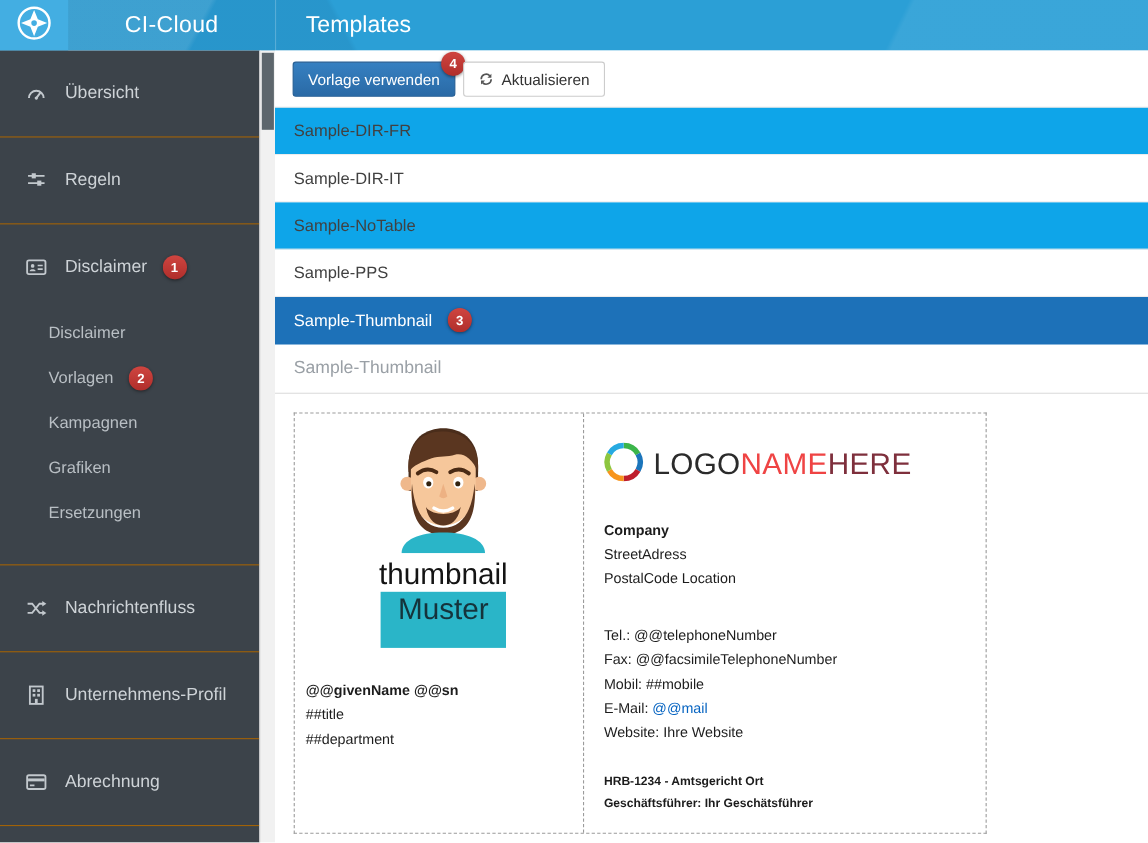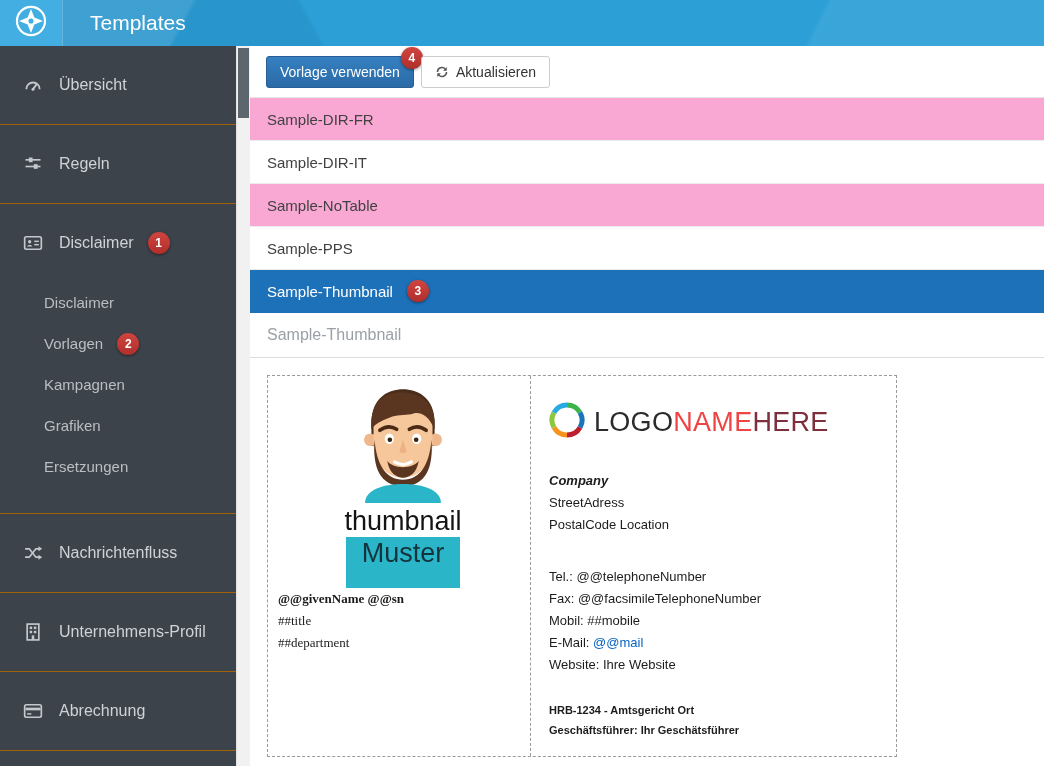--- a/index.html
+++ b/index.html
@@ -54,63 +54,64 @@
   .btn-primary { background:#2f76b5; background-image:linear-gradient(#3680c1,#2a6aa6);
     border:1px solid #275f94; color:#fff; }
   .btn-default { background:#fff; border:1px solid #ccc; color:#333; margin-left:7px; }
   .btn-default .ref-icon { margin-right:7px; display:inline-flex; }
   .btn-badge { position:absolute; right:-10px; top:-10px; margin-left:0; }
 
   
   .tpl-row { height:43px; display:flex; align-items:center; padding-left:17px;
     font-size:15px; color:#414141; border-bottom:1px solid #ececec; cursor:pointer;
     background:#fff; }
-  .tpl-row.alt { background:#f9a8d4; }
+  .tpl-row.alt { background:#0ea5e9; }
   .tpl-row.selected { background:#1d71b8; color:#fff; border-bottom:1px solid #1d71b8; }
 
   .section-header { height:45px; display:flex; align-items:center; padding-left:17px;
     font-size:16px; color:#9aa0a6; border-bottom:1px solid #ddd; }
 
   
   .preview-wrap { padding:17px 0 0 17px; }
   .preview-box { width:630px; min-height:370px; border:1px dashed #9b9b9b; display:flex; }
   .preview-left { width:263px; border-right:1px dashed #9b9b9b; padding:9px 10px 18px 10px; }
   .preview-right { flex:1; padding:14px 20px 16px 18px; }
 
   .avatar-block { width:190px; margin:0 auto 0 30px; text-align:center; }
   .thumb-word1 { font-size:27px; color:#141414; line-height:1.1; }
   .thumb-word2 { display:inline-block; background:#2ab5c8; color:#15333b;
     font-size:27px; line-height:1.15; padding:1px 16px 19px; }
-  .person-lines { font-size:13px; color:#1c1c1c; line-height:22px;font-family:Liberation Serif, serif; }
+  .person-lines { margin-top:28px; font-size:13px; color:#1c1c1c; line-height:22px; }
   .person-name { font-weight:bold; }
 
   .logo-row { display:flex; align-items:center; margin:12px 0 28px 0; }
   .logo-text { font-size:27px; margin-left:9px; letter-spacing:0.3px; }
   .logo-w1 { color:#2b2b2b; } .logo-w2 { color:#ef4444; } .logo-w3 { color:#7e2f3c; }
 
   .sig-line { font-size:13px; color:#1c1c1c; line-height:22px; }
-  .sig-bold { font-weight:bold;font-style:italic; }
+  .sig-bold { font-weight:bold; }
   .sig-gap { margin-top:30px; }
   .sig-link { color:#0563c1; cursor:pointer; }
   .sig-small { font-size:11px; font-weight:bold; line-height:20px; }
   .sig-small-gap { margin-top:24px; }
 </style>
 </head>
 <body>
 
 <div class="header">
   <div class="logo-box">
     <span>
       <svg width="34" height="34" viewBox="0 0 40 40">
         <circle cx="20" cy="20" r="16.5" fill="none" stroke="#ffffff" stroke-width="2.6"></circle>
         <path d="M20 6 L24 16 L34 20 L24 24 L20 34 L16 24 L6 20 L16 16 Z" fill="#ffffff"></path>
         <circle cx="20" cy="20" r="3" fill="#43aee2"></circle>
       </svg>
     </span>
   </div>
+  <div class="brand">CI-Cloud</div>
   <div class="page-title">Templates</div>
 </div>
 
 <div class="main">
 
   <div class="sidebar">
     <div class="nav-block">
       <div class="nav-item">
         <span class="nav-icon">
           <svg width="20" height="20" viewBox="0 0 24 24">

